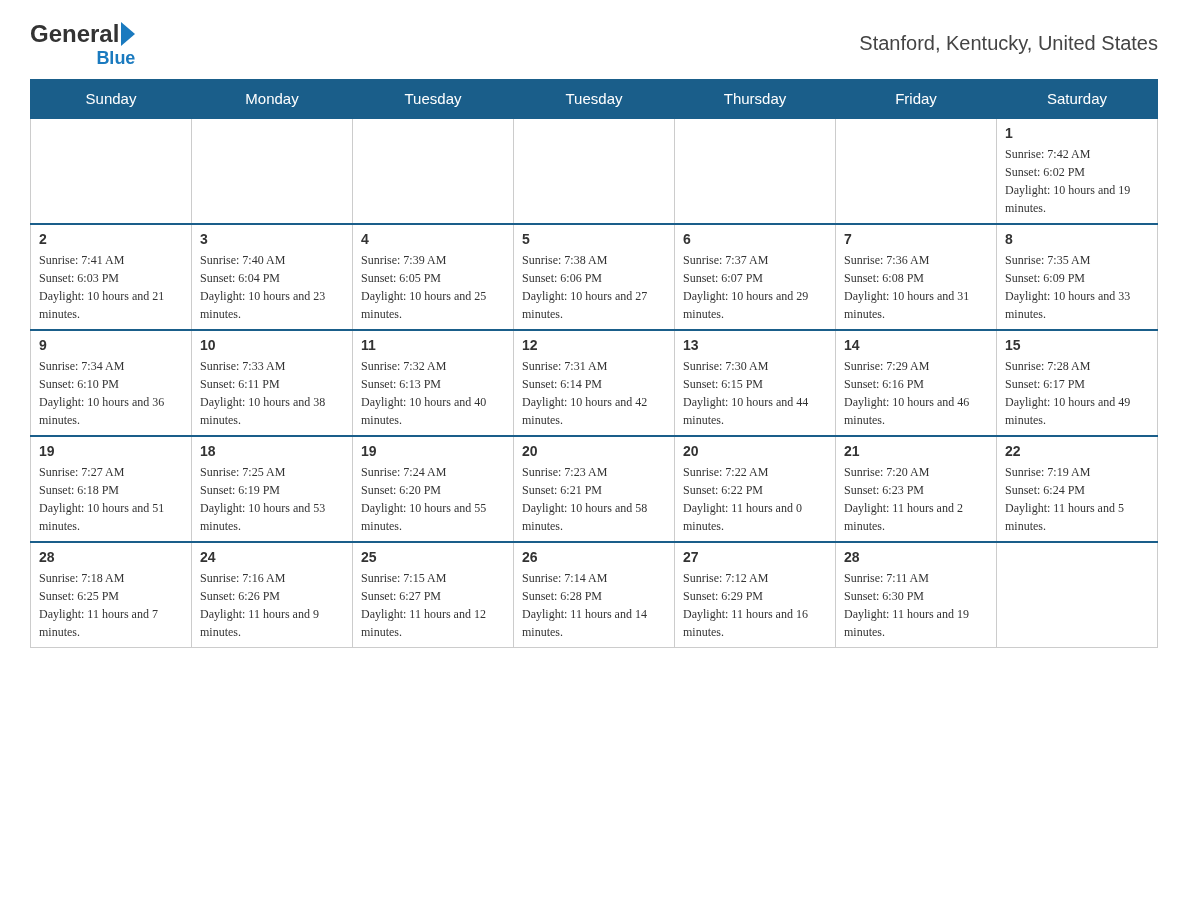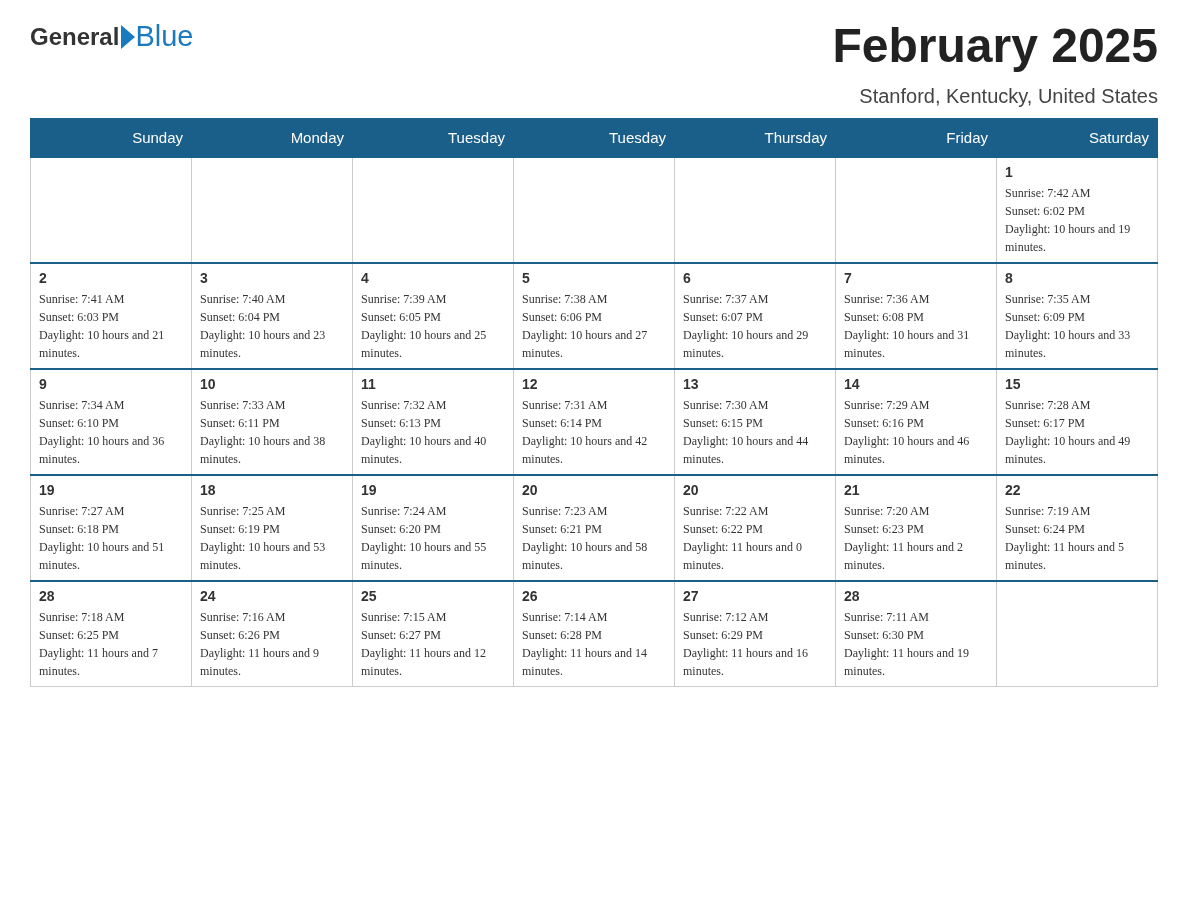--- a/index.html
+++ b/index.html
@@ -11,22 +11,22 @@
       min-height: 918px;
     }
     .header {
       display: flex;
       justify-content: space-between;
       align-items: flex-start;
       margin-bottom: 10px;
     }
     .logo {
       display: flex;
-      flex-direction: row;
-      align-items: center;
+      flex-direction: column;
+      align-items: flex-end;
     }
     .title-section {
       text-align: right;
     }
     .month-title {
       font-size: 48px;
       font-weight: bold;
       color: #222;
       line-height: 1.1;
     }
@@ -39,21 +39,21 @@
       width: 100%;
       border-collapse: collapse;
       margin-top: 10px;
     }
     .calendar th {
       background: #1a5e8a;
       color: #fff;
       padding: 10px 8px;
       font-size: 15px;
       font-weight: normal;
-      text-align: right;
+      text-align: center;
       border: 1px solid #1a5e8a;
     }
     .calendar td {
       border: 1px solid #ccc;
       vertical-align: top;
       padding: 6px 8px;
       width: 14.28%;
       min-height: 100px;
       font-size: 12.5px;
       color: #333;
@@ -93,41 +93,40 @@
       display: inline-block;
       width: 0;
       height: 0;
       border-top: 12px solid transparent;
       border-bottom: 12px solid transparent;
       border-left: 14px solid #1a7abf;
       margin-left: 2px;
       vertical-align: middle;
     }
     .logo-text-blue {
-      font-size: 29px;
-      font-weight: normal;
+      font-size: 18px;
+      font-weight: bold;
       color: #1a7abf;
       margin-top: -2px;
     }
   </style>
 </head>
 <body>
 
 <div class="header">
   <div class="logo">
     <div class="logo-row">
       <span class="logo-text-general">General</span>
       <span class="logo-chevron"></span>
     </div>
     <div>
       <span class="logo-text-blue">Blue</span>
     </div>
   </div>
   <div class="title-section">
-    <div class="month-title">February 2025</div>
     <div class="location">Stanford, Kentucky, United States</div>
   </div>
 </div>
 
 <table class="calendar">
   <thead>
     <tr>
     <th>Sunday</th>
         <th>Monday</th>
         <th>Tuesday</th>

